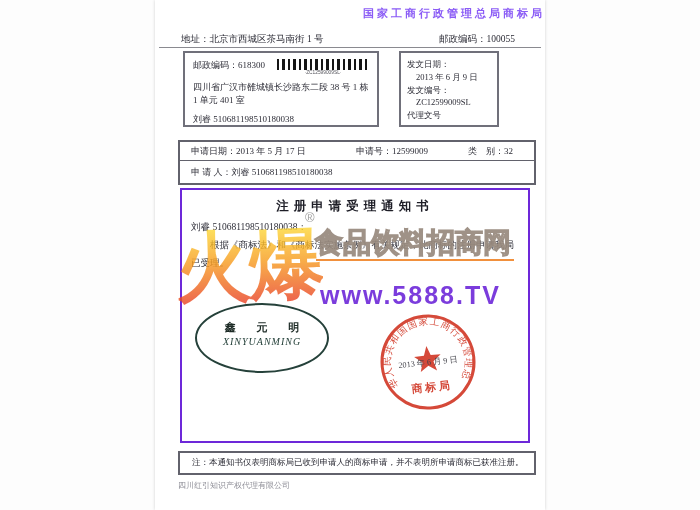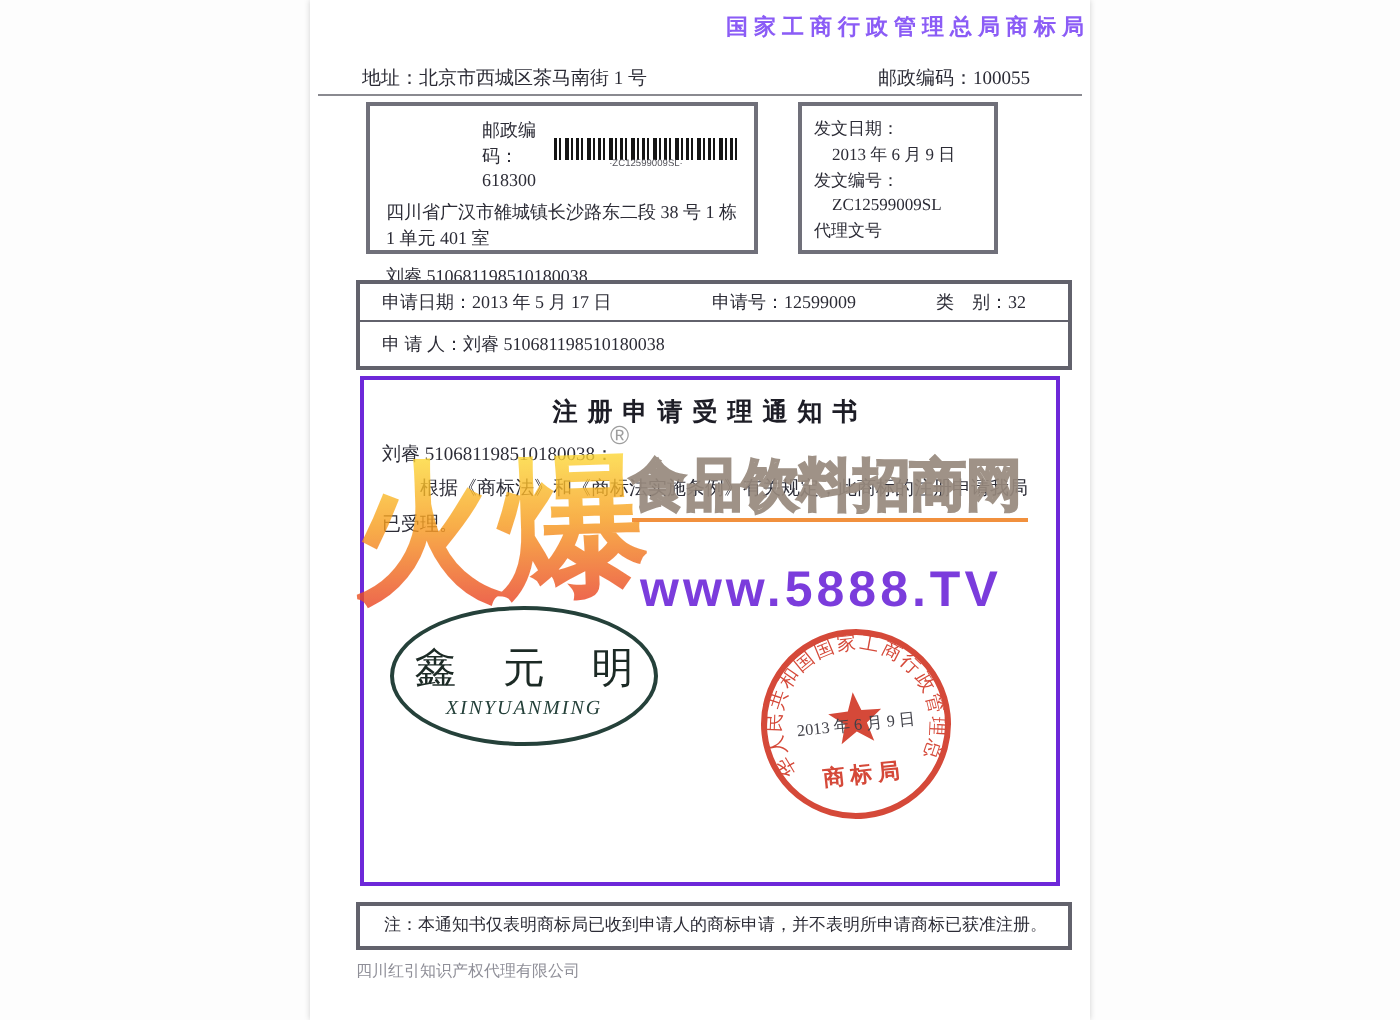--- a/index.html
+++ b/index.html
@@ -10,21 +10,21 @@
   .abs{position:absolute;}
 
   .header-title{top:6px;left:0;width:100%;text-align:right;font-size:11px;font-weight:bold;
                 letter-spacing:3px;color:#8b5cf6;font-family:"Liberation Sans",sans-serif;}
   .addr-row{top:33px;left:26px;width:334px;display:flex;justify-content:space-between;
             font-size:9.5px;}
   .addr-underline{top:47px;left:4px;width:382px;height:0;border-bottom:1px solid #8a8a90;}
 
   .box{border:2px solid #70707a;background:#fff;box-sizing:border-box;}
   .left-box{left:28px;top:51px;width:196px;height:76px;padding:6px 8px;font-size:9px;}
-  .postcode-row{display:flex;align-items:center;margin-left:48px;}
+  .postcode-row{display:flex;align-items:flex-start;}
   .barcode-wrap{margin-left:auto;text-align:center;}
   .barcode{width:92px;height:11px;background:repeating-linear-gradient(90deg,
             #151515 0 1.6px,#fff 1.6px 2.6px,#151515 2.6px 3.4px,#fff 3.4px 5.4px,
             #151515 5.4px 7.6px,#fff 7.6px 8.6px,#151515 8.6px 9.4px,#fff 9.4px 11px);}
   .barcode-label{font-size:6px;transform:scale(.8);transform-origin:center top;color:#55555c;
                  font-family:"Liberation Sans",sans-serif;}
   .recipient-address{margin-top:5px;line-height:12.5px;}
   .recipient-name{margin-top:7px;}
 
   .right-box{left:244px;top:51px;width:100px;height:76px;padding:5px 6px;font-size:8.5px;
@@ -41,21 +41,21 @@
 
   .big-box{left:25px;top:188px;width:350px;height:255px;border:2px solid #6d28d9;
            box-sizing:border-box;background:#fff;}
   .notice-title{top:8px;left:0;width:100%;text-align:center;font-size:12.5px;font-weight:bold;
                 letter-spacing:5px;color:#1d1d26;}
   .addressee{top:31px;left:9px;font-size:9.5px;}
   .notice-body{top:47px;left:9px;width:330px;font-size:9.5px;line-height:17.5px;text-indent:2em;}
 
   .oval{left:13px;top:113px;width:134px;height:70px;border:2px solid #25413a;border-radius:50%;
         text-align:center;box-sizing:border-box;}
-  .oval-cn{margin-top:15px;font-size:21px;letter-spacing:9px;padding-left:9px;color:#1c2a25;}
+  .oval-cn{margin-top:15px;font-size:11px;letter-spacing:9px;padding-left:9px;color:#1c2a25;font-weight:bold;}
   .oval-en{margin-top:1px;font-style:italic;font-size:10px;letter-spacing:1px;color:#25413a;
            font-family:Liberation Serif, serif;}
 
   .seal{left:196px;top:122px;width:100px;height:100px;transform:rotate(-6deg);opacity:.93;}
 
   .note-box{left:23px;top:451px;width:358px;height:24px;border:2px solid #62626c;
             box-sizing:border-box;display:flex;align-items:center;padding-left:12px;
             font-size:8.5px;background:#fff;}
   .agency-footer{left:23px;top:480px;font-size:8px;color:#8f8f98;}
 

